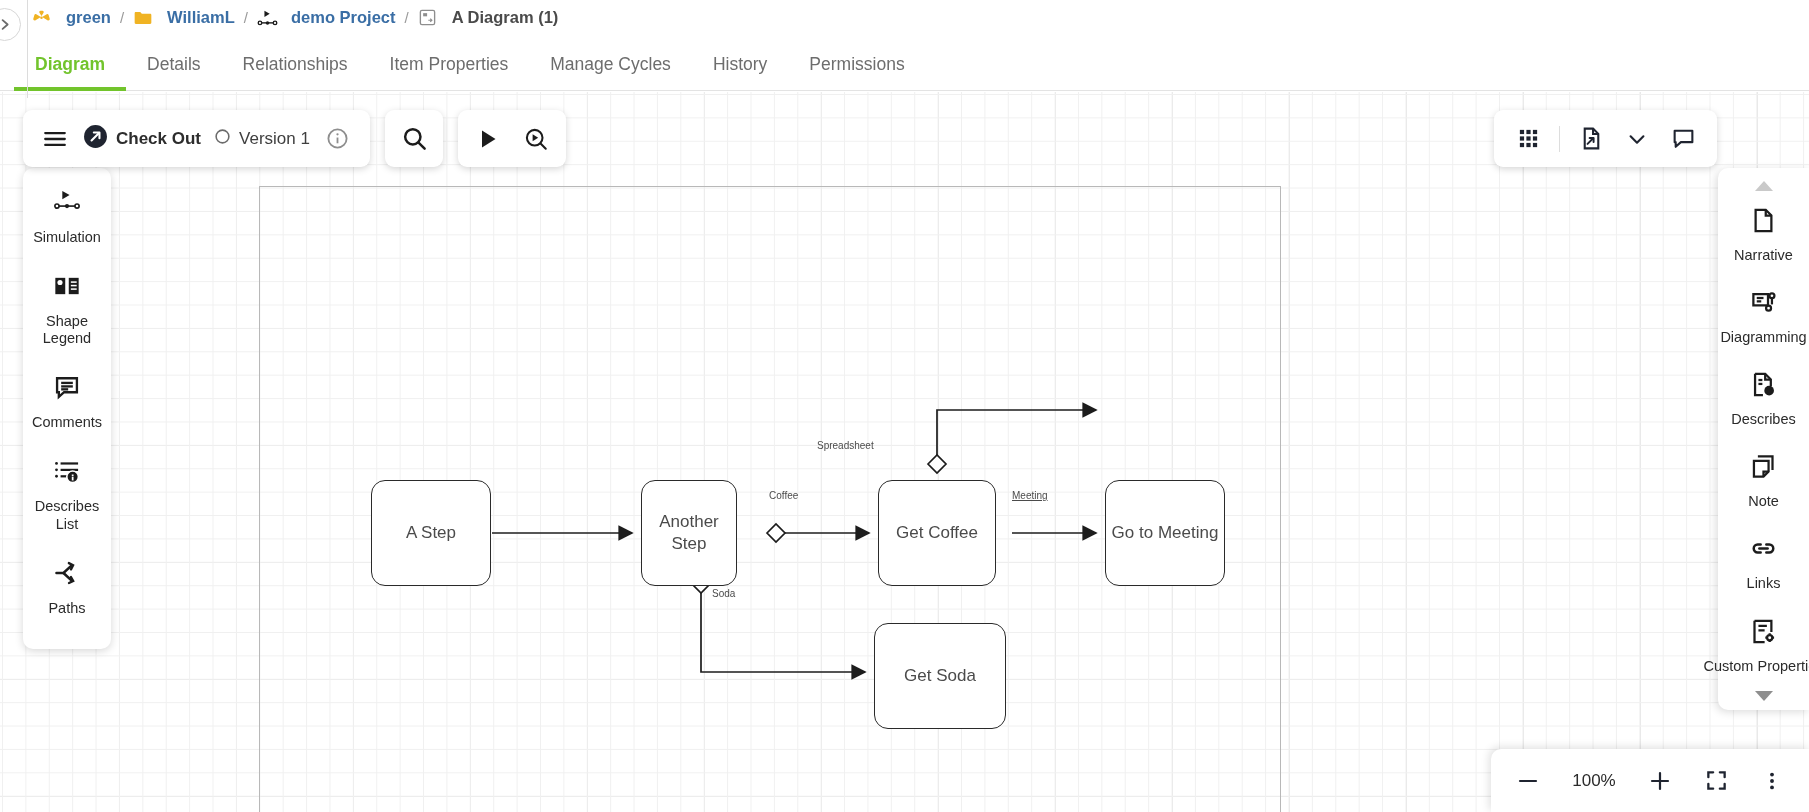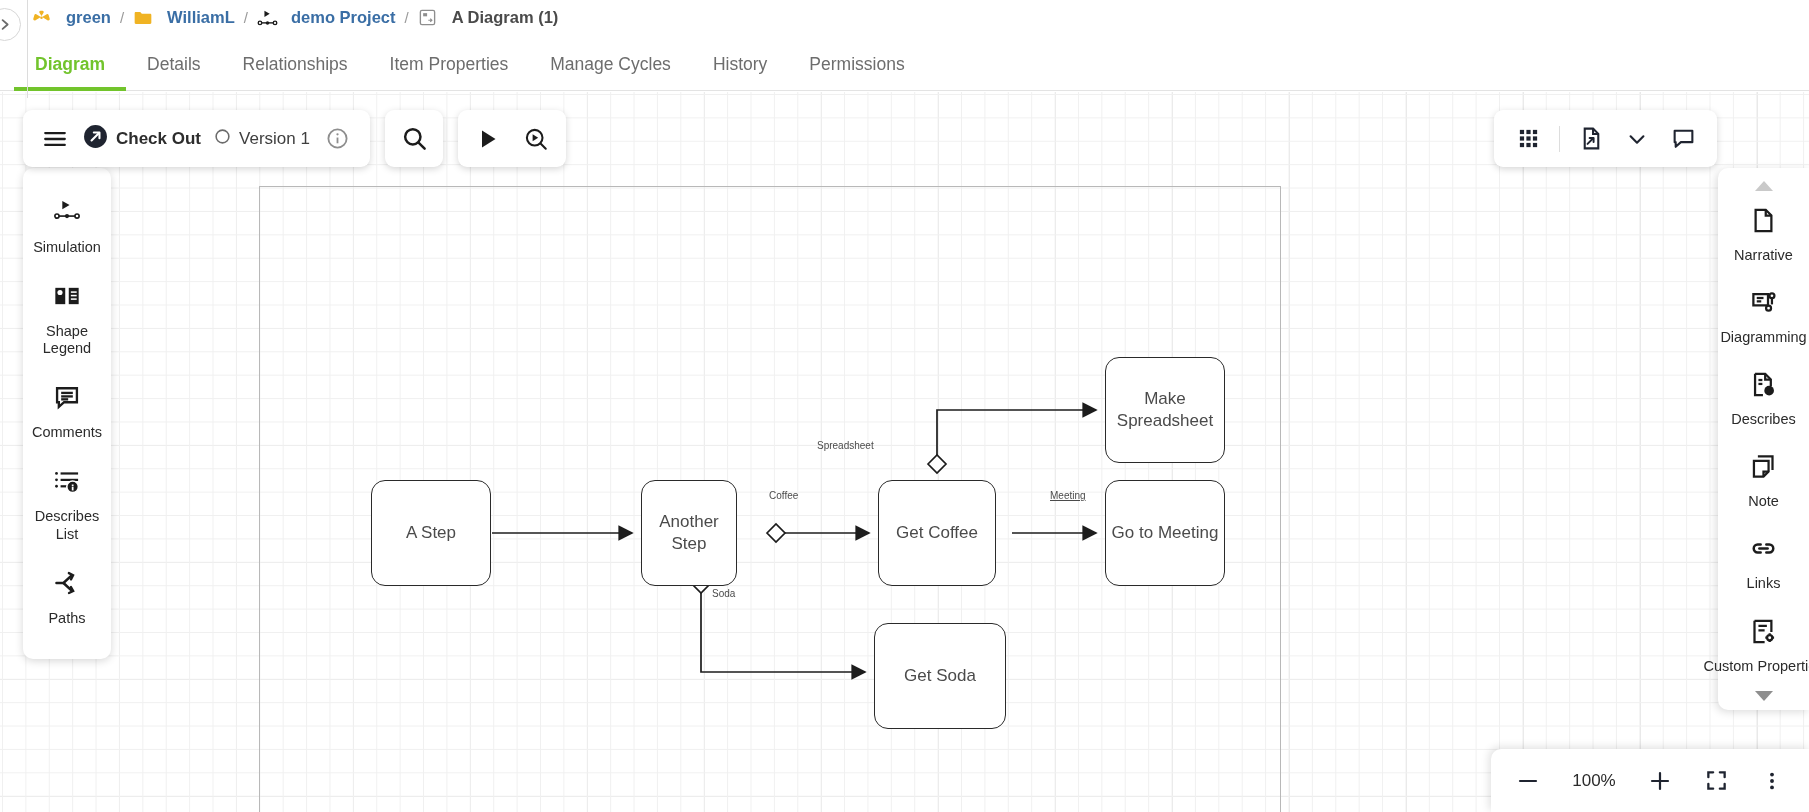--- a/index.html
+++ b/index.html
@@ -100,21 +100,21 @@
   .tb-label { font-size: 17px; font-weight: 700; color: #2d2d2d; white-space: nowrap; }
   .tb-version { font-size: 17px; color: #3f3f3f; white-space: nowrap; }
   .tb-grp { display:flex; align-items:center; gap: 8px; }
 
   
   #left-palette {
     position: absolute; left: 23px; top: 76px;
     width: 88px;
     background:#fff; border-radius: 10px;
     box-shadow: 0 2px 8px rgba(0,0,0,.16);
-    padding: 18px 0 18px 0;
+    padding: 8px 0 18px 0;
     z-index: 25;
   }
   .pal-item {
     display:flex; flex-direction:column; align-items:center;
     gap: 9px; padding: 12px 5px 14px 5px;
   }
   .pal-label { font-size: 14.5px; color:#2b2b2b; text-align:center; line-height:1.18; }
 
   
   #right-panel {
@@ -272,33 +272,30 @@
 
   <div class="node" style="left:371px; top:388px; width:120px; height:106px;">
     <span>A Step</span>
   </div>
   <div class="node" style="left:641px; top:388px; width:96px; height:106px;">
     <span>Another Step</span>
   </div>
   <div class="node" style="left:878px; top:388px; width:118px; height:106px;">
     <span>Get Coffee</span>
   </div>
-  <div class="node" style="left:1105px; top:265px; width:120px; height:106px;">
-    <span>Make Spreadsheet</span>
-  </div>
   <div class="node" style="left:1105px; top:388px; width:120px; height:106px;">
     <span>Go to Meeting</span>
   </div>
   <div class="node" style="left:874px; top:531px; width:132px; height:106px;">
     <span>Get Soda</span>
   </div>
 
   <div class="edge-label" style="left:769px; top:398px;">Coffee</div>
   <div class="edge-label" style="left:817px; top:348px;">Spreadsheet</div>
-  <div class="edge-label" style="left:1050px; top:398px;text-decoration:underline;">Meeting</div>
+  <div class="edge-label" style="left:1012px; top:398px;text-decoration:underline;">Meeting</div>
   <div class="edge-label" style="left:712px; top:496px;">Soda</div>
 
   <div id="left-palette">
 
     <div class="pal-item">
       <span>
         <svg width="28" height="28" viewBox="0 0 24 24">
           <path d="M8 2.5v7.2l6.2-3.6z" fill="#1c1c1c"></path>
           <line x1="3.2" y1="15.5" x2="20.8" y2="15.5" stroke="#1c1c1c" stroke-width="1.4"></line>
           <circle cx="3.4" cy="15.5" r="1.8" fill="#fff" stroke="#1c1c1c" stroke-width="1.4"></circle>

